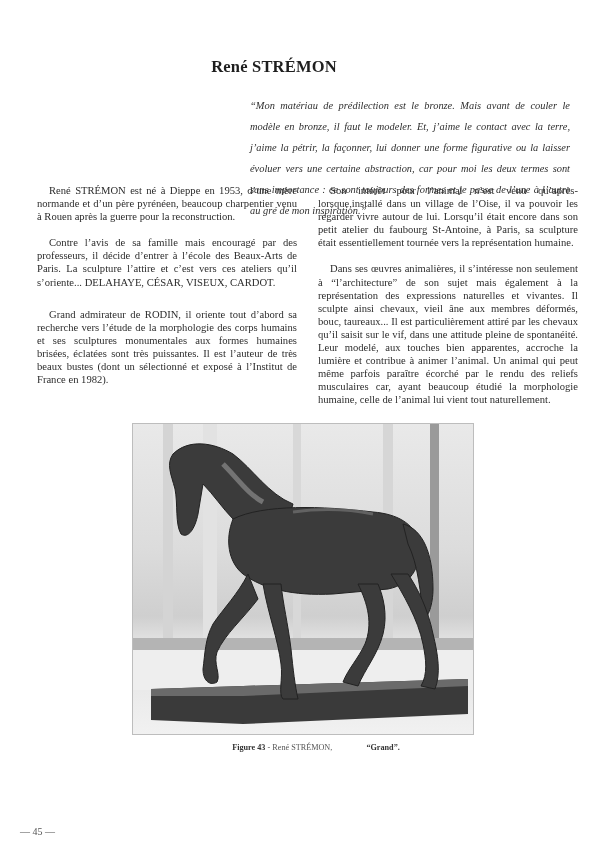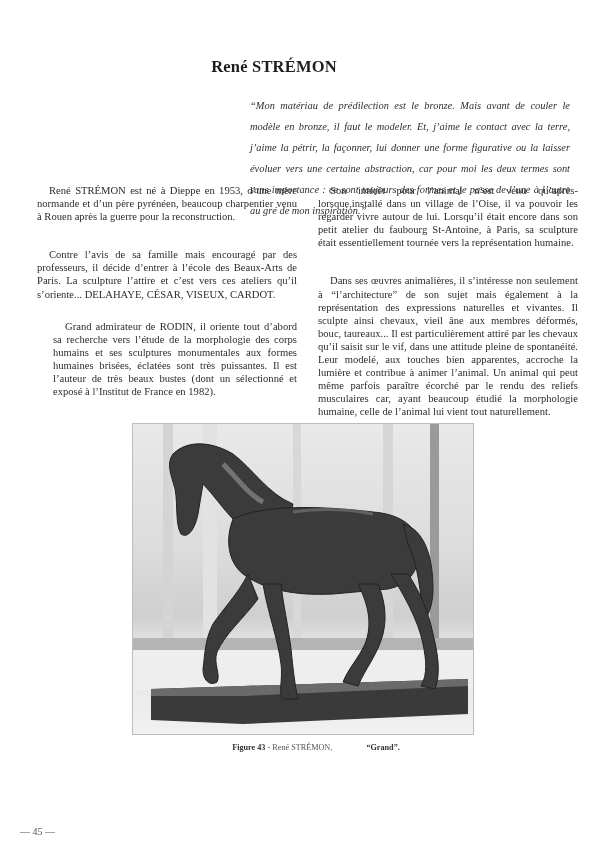--- a/index.html
+++ b/index.html
@@ -13,22 +13,22 @@
     }
     .quote {
       position: absolute; left: 250px; width: 320px; top: 95px;
       font-style: italic; font-size: 10.4px; line-height: 21px; text-align: justify;
       color: #2e2e2e;
     }
     .col { position: absolute; top: 184px; width: 260px; font-size: 10.6px; line-height: 13.1px; text-align: justify; color: #2c2c2c; }
     .col.left { left: 37px; }
     .col.right { left: 318px; }
     .col p { margin: 0; text-indent: 12px; }
-    .col p + p { margin-top: 25px; }
-    .col.left p:nth-child(3) { margin-top: 19px; margin-left: 16px; }
+    .col p + p { margin-top: 13px; }
+    .col.left p:nth-child(3) { margin-top: 19px; }
     .figure {
       position: absolute; left: 132px; top: 423px; width: 342px; height: 312px;
       overflow: hidden; border: 1px solid #bdbdbd; box-sizing: border-box;
       background: linear-gradient(180deg, #e9e9e9 0%, #dcdcdc 40%, #cfcfcf 62%, #e2e2e2 70%, #f1f1f1 100%);
     }
     .figure svg { display: block; }
     .caption {
       position: absolute; left: 0; width: 600px; top: 743px; text-align: center;
       font-size: 8.2px; color: #555;
     }

